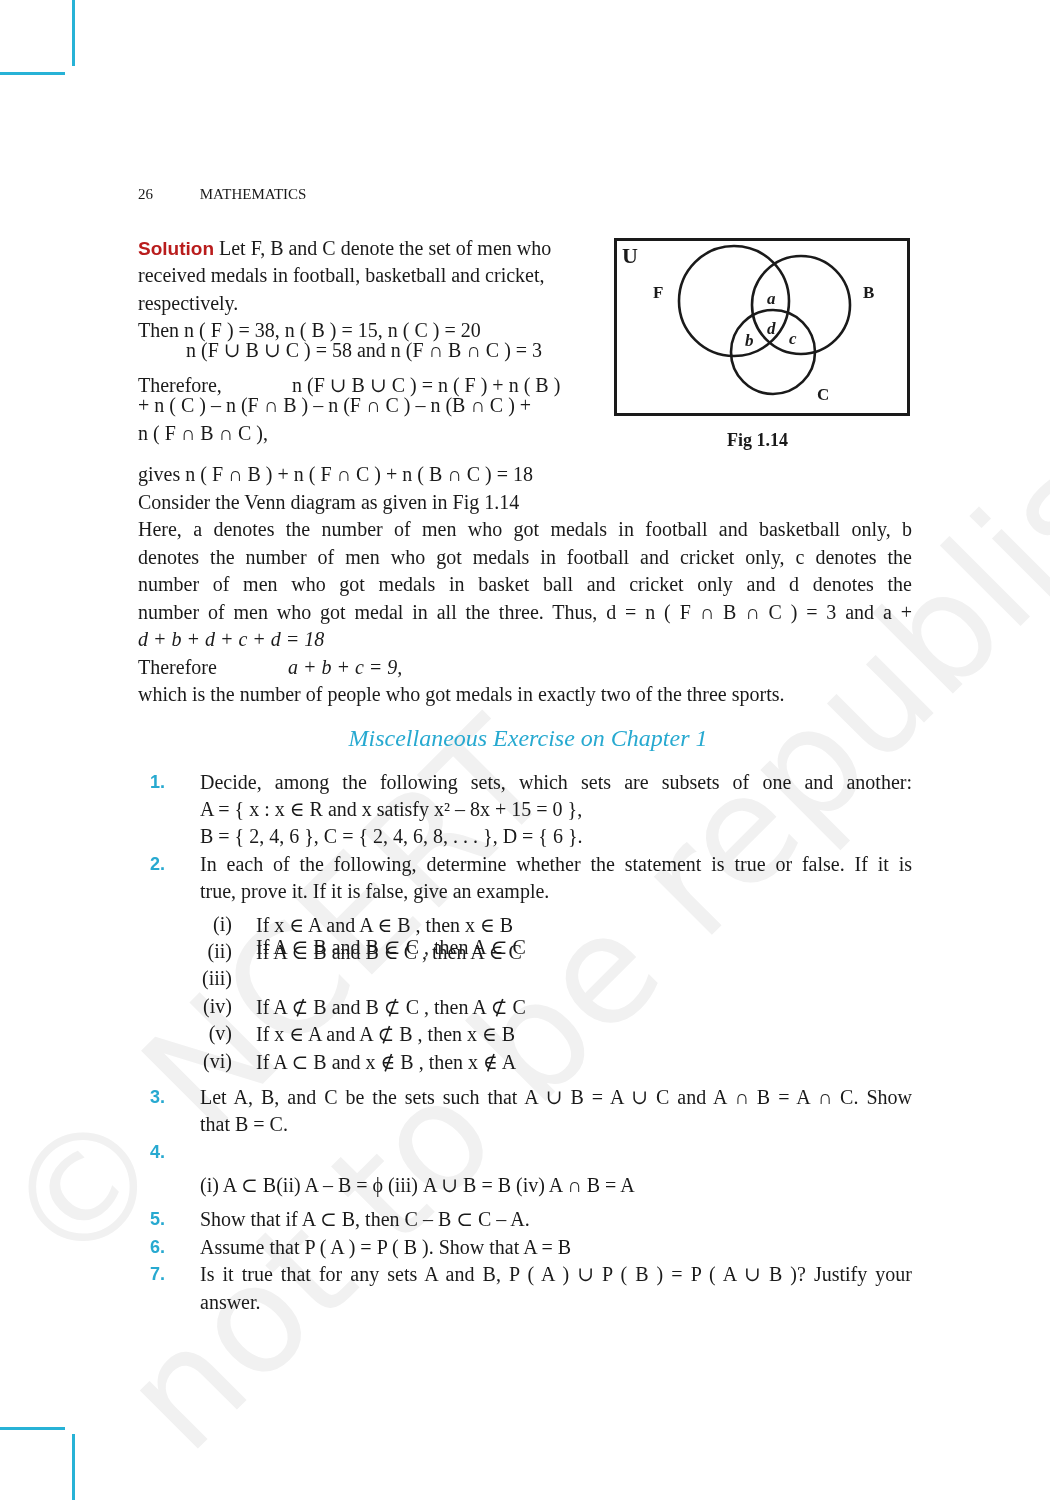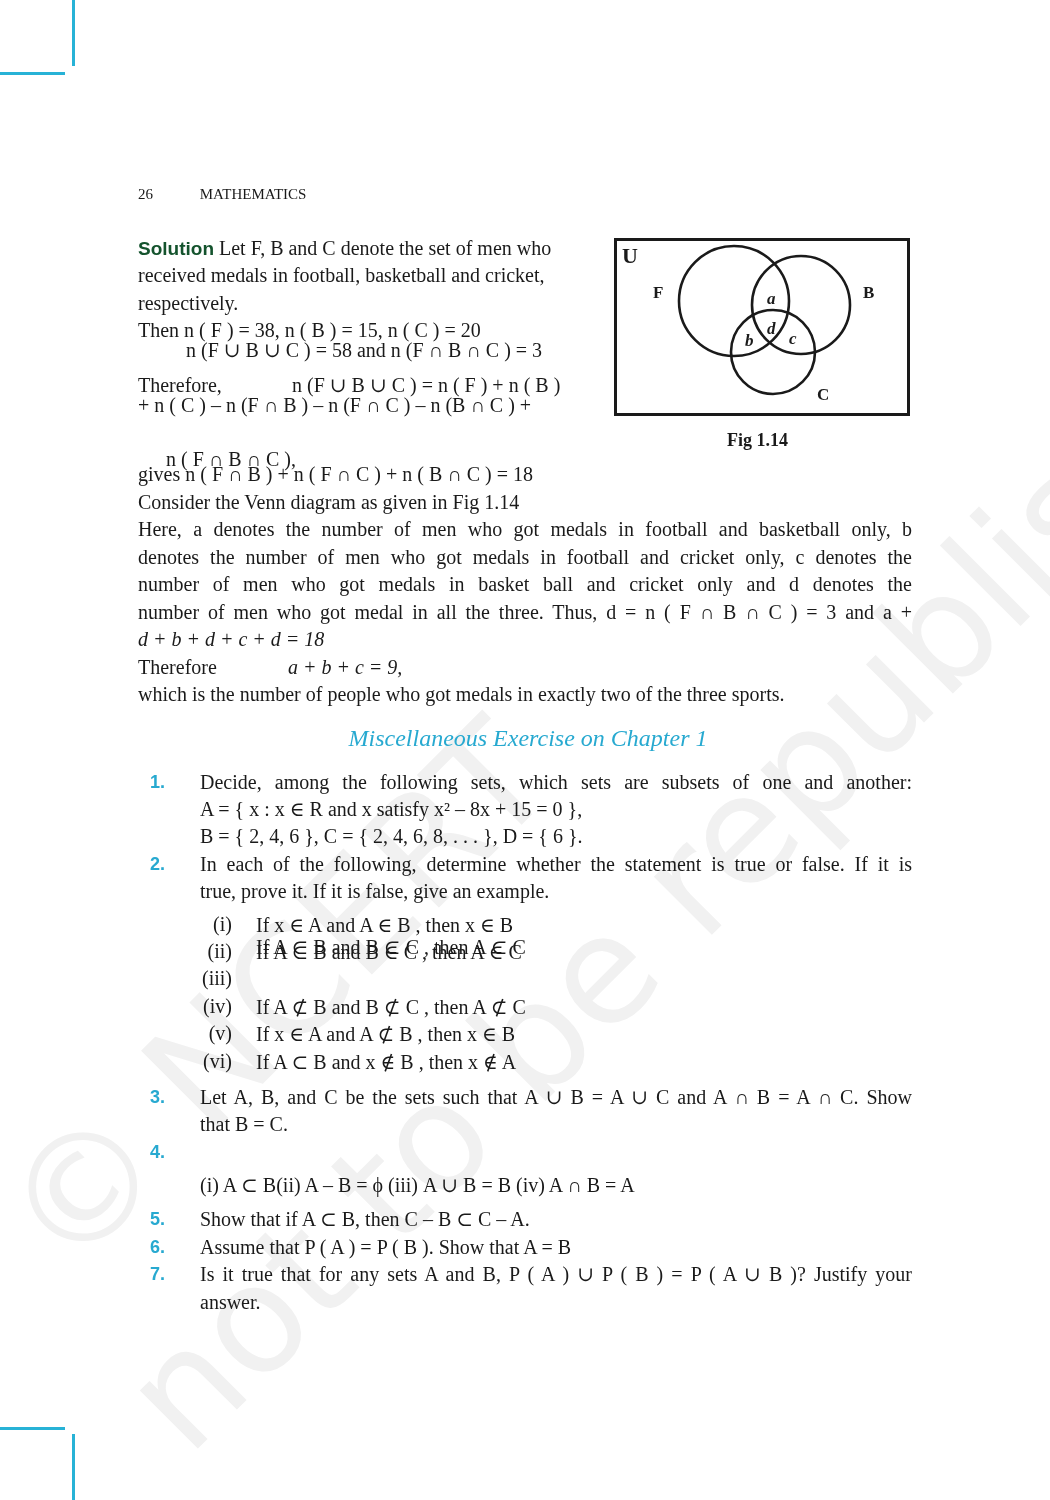--- a/index.html
+++ b/index.html
@@ -12,21 +12,21 @@
   .watermark {
     position: absolute; color: #f1f1f1; font-family: "DejaVu Sans", sans-serif;
     font-size: 150px; white-space: nowrap; transform-origin: left top; z-index: 0;
     pointer-events: none;
   }
   .content { position: absolute; left: 0; top: 0; width: 1050px; height: 1500px; z-index: 1; }
   .header { position: absolute; top: 186px; left: 138px; font-size: 15px; }
   .header .pg { display: inline-block; width: 58px; }
   .line { position: absolute; left: 138px; font-size: 20px; line-height: 27.5px; white-space: nowrap; }
   .full { width: 774px; text-align: justify; text-align-last: justify; white-space: normal; }
-  .accent { color: #14532d; font-weight: bold; font-family: "Liberation Sans", "DejaVu Sans", sans-serif; font-size: 19px; }
+  .accent { color: #b91c1c; font-weight: bold; font-family: "Liberation Sans", "DejaVu Sans", sans-serif; font-size: 19px; }
   .it { font-style: italic; }
   .venn-box { position: absolute; left: 614px; top: 238px; width: 296px; height: 178px; border: 3px solid #1a1a1a; box-sizing: border-box; }
   .fig-caption { position: absolute; left: 727px; top: 430px; font-size: 18px; font-weight: bold; }
   .misc-title { position: absolute; left: 0; width: 1056px; text-align: center; top: 725px; font-size: 24px; font-style: italic; color: #27a9d0; font-weight: normal; }
   .qnum { position: absolute; left: 150px; font-family: "Liberation Sans", sans-serif; font-weight: bold; color: #27a9d0; font-size: 18px; }
   .qtext { position: absolute; left: 200px; font-size: 20px; line-height: 27.5px; white-space: nowrap; }
   .qfull { width: 712px; text-align: justify; text-align-last: justify; white-space: normal; }
   .sub-label { position: absolute; font-size: 20px; width: 40px; text-align: right; }
   .sub-text { position: absolute; left: 256px; font-size: 20px; white-space: nowrap; }
 </style>
@@ -51,21 +51,21 @@
   <div class="line" style="top:235px;">
     <span class="accent">Solution</span><span> Let F, B and C denote  the set of men who</span>
   </div>
   <div class="line" style="top:262px;">received medals in football, basketball and cricket,</div>
   <div class="line" style="top:290px;">respectively.</div>
   <div class="line" style="top:317px;">Then n ( F ) = 38, n ( B ) = 15, n ( C ) = 20</div>
   <div class="line" style="top:337px;left:186px;">n (F ∪ B ∪ C ) = 58 and n (F ∩ B ∩ C ) = 3</div>
   <div class="line" style="top:372px;">Therefore,</div>
   <div class="line" style="top:372px;left:292px;">n (F ∪ B ∪ C ) = n ( F ) + n ( B )</div>
   <div class="line" style="top:392px;">+ n ( C ) – n (F ∩ B ) – n (F ∩ C ) – n (B ∩ C ) +</div>
-  <div class="line" style="top:446px;margin-left:28px;">n ( F ∩ B ∩  C ),</div>
+  <div class="line" style="top:420px;">n ( F ∩ B ∩  C ),</div>
   <div class="line" style="top:461px;">gives n ( F ∩ B ) + n ( F ∩ C ) + n ( B ∩ C ) = 18</div>
   <div class="line" style="top:489px;">Consider the Venn diagram as given in Fig 1.14</div>
   <div class="line full" style="top:516px;">Here, a denotes the number of men who got medals in football and basketball only, b</div>
   <div class="line full" style="top:544px;">denotes the number of men who got medals in football and cricket only, c denotes the</div>
   <div class="line full" style="top:571px;">number of men who got medals in basket ball and cricket only and d denotes the</div>
   <div class="line full" style="top:599px;">number of men who got medal in all the three. Thus, d = n ( F ∩ B ∩ C ) = 3 and a +</div>
   <div class="line it" style="top:626px;">d + b + d + c + d = 18</div>
   <div class="line" style="top:654px;">Therefore</div>
   <div class="line it" style="top:654px;left:288px;">a + b + c = 9,</div>
   <div class="line" style="top:681px;">which is the number of people who got medals in exactly two of the three sports.</div>

